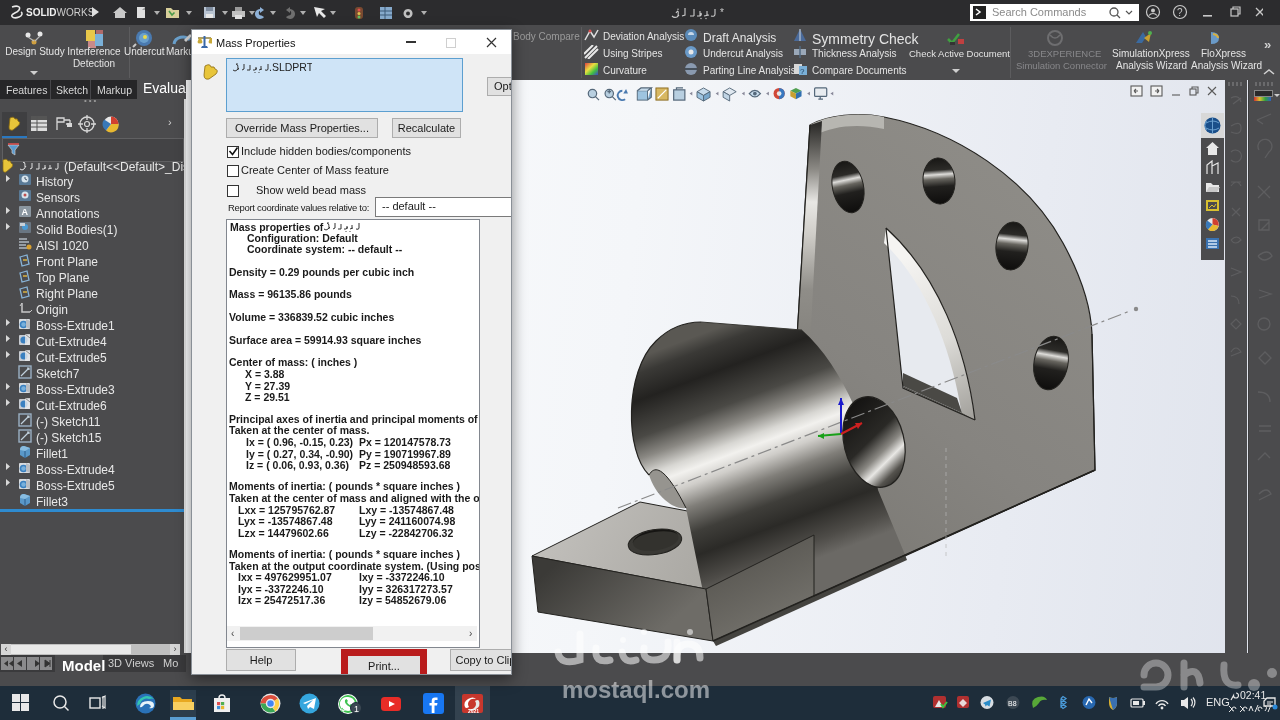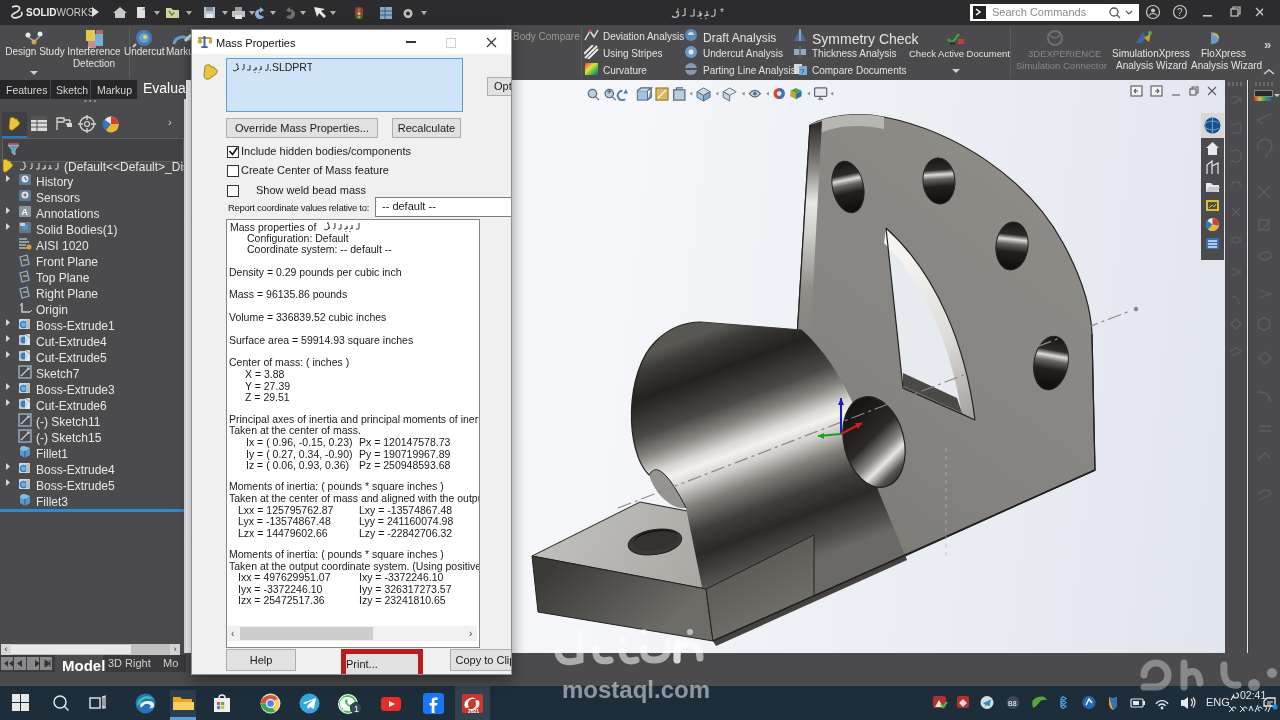--- a/index.html
+++ b/index.html
@@ -675,21 +675,21 @@
   <div class="abs" style="left:27px;top:2px;width:12px;height:13px;background:#8a8a8c"></div>
   <div class="abs" style="left:40px;top:2px;width:12px;height:13px;background:#8a8a8c"></div>
   <svg class="abs" style="left:1px;top:2px" width="52" height="13">
     <path d="M3 6.5 l4 -3 v6 z M8 6.5 l4 -3 v6 z" fill="#333"></path>
     <path d="M16 6.5 l5 -3.5 v7 z" fill="#333"></path>
     <path d="M34 3 l5 3.5 -5 3.5 z" fill="#333"></path>
     <path d="M44 3 l5 3.5 -5 3.5 z M49 3 v7" fill="#333" stroke="#333"></path>
   </svg>
   <div class="abs" style="left:55px;top:0;width:48px;height:17px;background:#4b4b4d"></div>
   <div class="tx" style="left:62px;top:2px;font-size:15px;font-weight:bold;color:#ffffff">Model</div>
-  <div class="tx" style="left:108px;top:2px;font-size:11px;color:#d0d0d0">3D Right</div>
+  <div class="tx" style="left:108px;top:2px;font-size:11px;color:#d0d0d0">3D Views</div>
   <div class="tx" style="left:163px;top:2px;font-size:11px;color:#d0d0d0">Mo</div>
 </div>
 
 <div class="abs" style="left:0;top:704px;width:1280px;height:14px;background:linear-gradient(#c4c6c9,#aeb0b3);margin-left:34px;">
   <div class="tx" style="left:3px;top:1px;font-size:11px;color:#3c3c3c">SOLIDWORKS Premium 2021 SP5.1</div>
   <div class="tx" style="left:1063px;top:1px;font-size:15px;color:#3c3c3c">Editing Part</div>
   <div class="tx" style="left:1204px;top:1px;font-size:11px;color:#3c3c3c">IPS</div>
   <svg class="abs" style="left:1238px;top:5px" width="10" height="6">
       <path d="M1 1 l4 4 4 -4" fill="#555"></path>
     </svg>
@@ -856,21 +856,21 @@
   <div class="tx" style="left:49px;top:115px;">Include hidden bodies/components</div>
   <div class="abs" style="left:35px;top:135px;width:10px;height:10px;background:#fff;border:1px solid #333;"></div>
   <div class="tx" style="left:49px;top:134px;">Create Center of Mass feature</div>
   <div class="abs" style="left:35px;top:155px;width:10px;height:10px;background:#fff;border:1px solid #333;"></div>
   <div class="tx" style="left:64px;top:154px;">Show weld bead mass</div>
 
   <div class="tx" style="left:36px;top:172px;font-size:9.5px;letter-spacing:-0.3px">Report coordinate values relative to:</div>
   <div class="abs" style="left:183px;top:167px;width:150px;height:18px;background:#fff;border:1px solid #7a7a7a;"></div>
   <div class="tx" style="left:190px;top:170px;">-- default --</div>
 
-  <div class="abs" style="left:34px;top:189px;width:252px;height:427px;background:#fff;border:1px solid #82878f;overflow:hidden;font-size:10.5px;">
+  <div class="abs" style="left:34px;top:189px;width:252px;height:427px;background:#fff;border:1px solid #82878f;overflow:hidden;font-size:10.5px;font-weight:bold;">
     <div class="tx" style="left:3px;top:1px">Mass properties of</div>
     <svg class="abs" style="left:96px;top:1px" width="42" height="12" viewBox="0 0 42 12">
       <g stroke="#333" stroke-width="1" fill="none">
         <path d="M1 8 q2 2 4 0 l2 -2 M4 3 q2 -3 2 5 M10 8 l2 -1 0 -5"></path>
         <path d="M15 8 l3 0 M18 8 l0 -5 M21 8 l2 0 q2 -1 1 -2 M24 8 l0 -3 M27 8 l3 -1 M29 7 l0 -3 M33 8 q3 1 3 -1 l0 -5"></path>
         <circle cx="5" cy="1.5" r=".6" fill="#333" stroke="none"></circle>
           <circle cx="23" cy="10.5" r=".6" fill="#333" stroke="none"></circle>
           <circle cx="27" cy="10.5" r=".6" fill="#333" stroke="none"></circle>
       </g>
     </svg>
@@ -900,30 +900,30 @@
     <div class="tx" style="left:132px;top:284px">Lxy = -13574867.48</div>
     <div class="tx" style="left:132px;top:295px">Lyy = 241160074.98</div>
     <div class="tx" style="left:132px;top:307px">Lzy = -22842706.32</div>
     <div class="tx" style="left:2px;top:328px">Moments of inertia: ( pounds * square inches )</div>
     <div class="tx" style="left:2px;top:340px">Taken at the output coordinate system. (Using positive tensor nc</div>
     <div class="tx" style="left:11px;top:351px">Ixx = 497629951.07</div>
     <div class="tx" style="left:11px;top:363px">Iyx = -3372246.10</div>
     <div class="tx" style="left:11px;top:374px">Izx = 25472517.36</div>
     <div class="tx" style="left:132px;top:351px">Ixy = -3372246.10</div>
     <div class="tx" style="left:132px;top:363px">Iyy = 326317273.57</div>
-    <div class="tx" style="left:132px;top:374px">Izy = 23241810.65</div>
+    <div class="tx" style="left:132px;top:374px">Izy = 54852679.06</div>
   </div>
 
   <div class="abs" style="left:35px;top:596px;width:250px;height:15px;background:#f1f1f1;"></div>
   <div class="tx" style="left:39px;top:598px;color:#444;font-size:10px">‹</div>
   <div class="abs" style="left:48px;top:597px;width:133px;height:13px;background:#cdcdcd;"></div>
   <div class="tx" style="left:277px;top:598px;color:#444;font-size:10px">›</div>
 
   <div class="abs" style="left:34px;top:619px;width:68px;height:20px;background:#e1e1e1;border:1px solid #adadad;text-align:center;line-height:20px;">Help</div>
-  <div class="abs" style="left:149px;top:619px;width:72px;height:20px;background:#e1e1e1;border:5px solid #b91c1c;line-height:20px;">Print...</div>
+  <div class="abs" style="left:149px;top:619px;width:72px;height:20px;background:#e1e1e1;border:7px solid #b91c1c;text-align:center;line-height:20px;">Print...</div>
   <div class="abs" style="left:258px;top:619px;width:75px;height:20px;background:#e1e1e1;border:1px solid #adadad;text-align:center;line-height:20px;">Copy to Clipb</div>
 </div>
 
 <svg class="abs" style="left:540px;top:620px" width="200" height="95" viewBox="0 0 200 95">
   <g stroke="#ffffff" stroke-opacity="0.55" stroke-width="7" fill="none" stroke-linecap="round">
     <path d="M160 38 q0 -14 -12 -14 q-11 0 -11 12 l0 4"></path>
     <path d="M137 40 l0 -18"></path>
     <path d="M128 22 q2 18 -14 18 q-12 0 -10 -12"></path>
     <path d="M96 40 q-12 4 -14 -8"></path>
     <path d="M70 40 q-16 4 -14 -12"></path>

